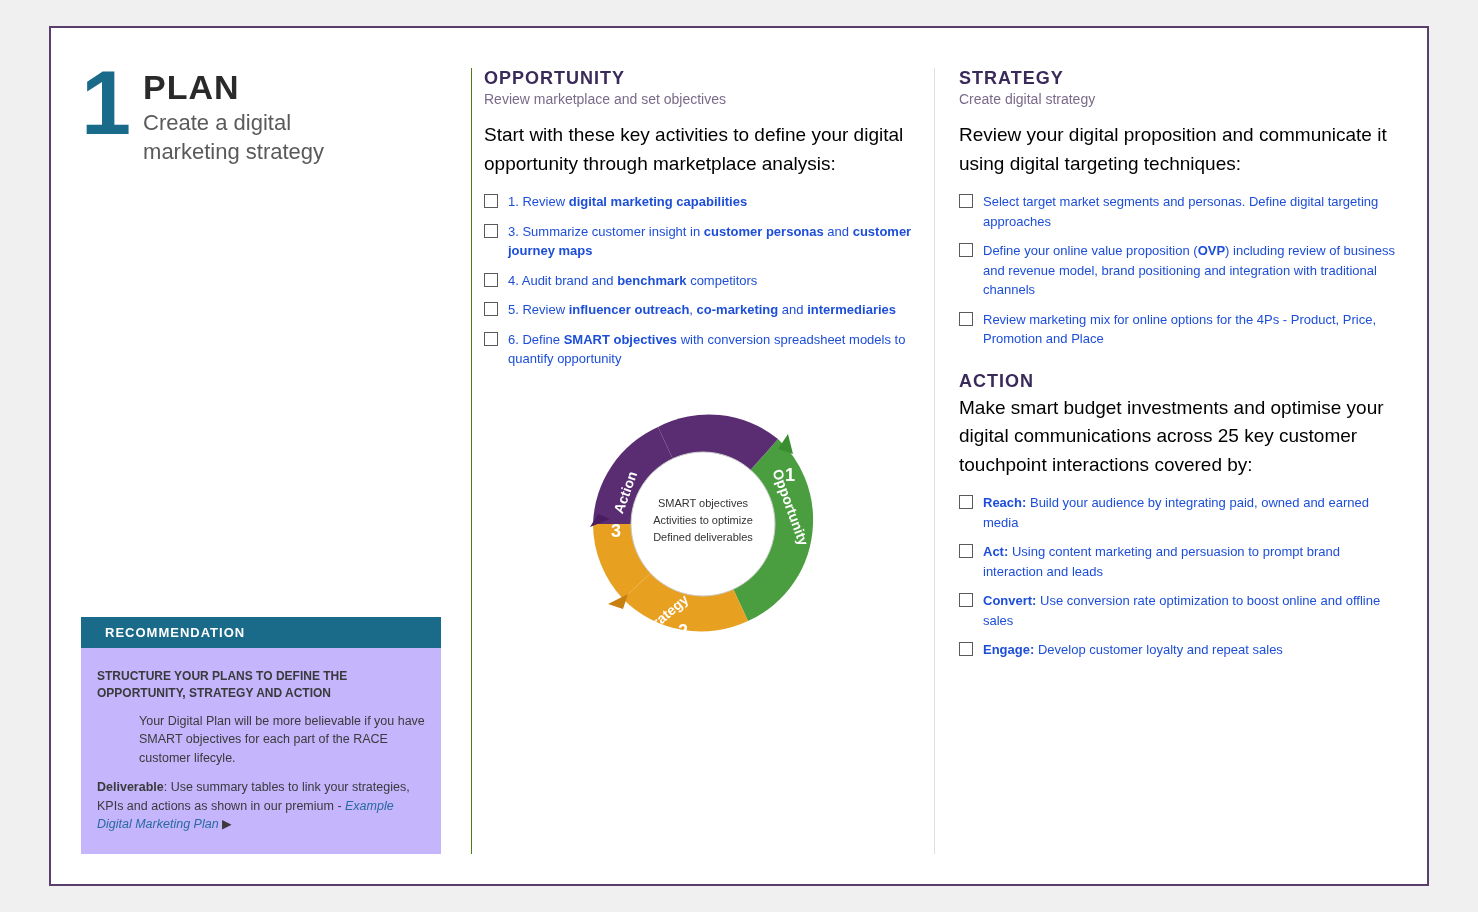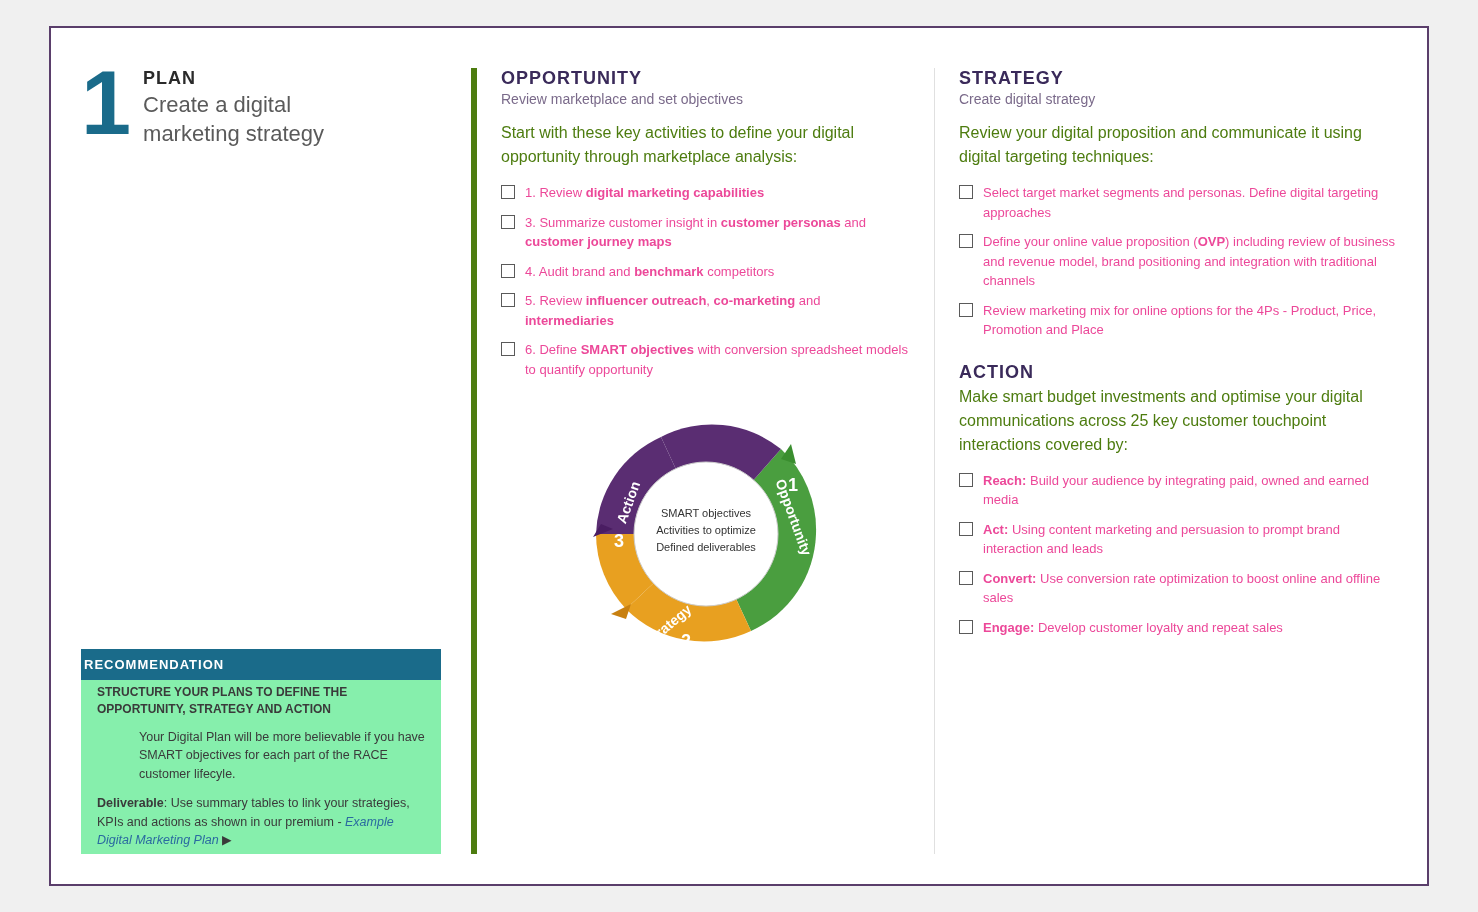--- a/index.html
+++ b/index.html
@@ -36,46 +36,46 @@
     .plan-number {
       font-size: 90px;
       font-weight: 900;
       color: #1a6b8a;
       line-height: 1;
       margin-right: 12px;
       margin-top: -10px;
     }
     .plan-title-block {}
     .plan-label {
-      font-size: 18px;
+      font-size: 34px;
       font-weight: 900;
       color: #2a2a2a;
       letter-spacing: 1px;
     }
     .plan-subtitle {
       font-size: 22px;
       color: #5a5a5a;
       line-height: 1.3;
       margin-top: 2px;
     }
     .spacer { flex: 1; }
     .recommendation-box {
       margin-top: auto;
     }
     .rec-header {
       background: #1a6b8a;
       color: #fff;
       font-weight: 700;
       font-size: 13px;
       letter-spacing: 1px;
-      padding: 8px 3px;
+      padding: 8px 24px;
     }
     .rec-body {
-      background: #86efac;
-      padding: 4px 16px;
+      background: #c4b5fd;
+      padding: 20px 16px;
     }
     .rec-structure {
       font-size: 12px;
       font-weight: 700;
       color: #3a3a3a;
       text-transform: uppercase;
       margin-bottom: 10px;
       line-height: 1.4;
     }
     .rec-text {
@@ -91,50 +91,50 @@
       line-height: 1.5;
     }
     .rec-deliverable strong {
       font-weight: 700;
     }
     .rec-deliverable em {
       font-style: italic;
     }
     
     .mid-col {
-      padding: 0 24px;
-      border-left: 6px solid #4d7c0f;
+      padding: 0 12px;
+      border-left: 1px solid #4d7c0f;
     }
     .section-title-main {
       font-size: 18px;
       font-weight: 900;
       color: #3a2a5a;
       letter-spacing: 1px;
       margin-bottom: 2px;
     }
     .section-subtitle {
       font-size: 14px;
       color: #7a6a8a;
       margin-bottom: 14px;
     }
     .section-intro {
-      font-size: 16px;
-      color: #4d7c0f;
+      font-size: 19px;
+      color: #000000;
       margin-bottom: 14px;
       line-height: 1.5;
     }
     .checklist {
       list-style: none;
       margin-bottom: 20px;
     }
     .checklist li {
       display: flex;
       align-items: flex-start;
       font-size: 13px;
-      color: #ec4899;
+      color: #1d4ed8;
       margin-bottom: 10px;
       line-height: 1.5;
     }
     .checkbox {
       display: inline-block;
       width: 14px;
       height: 14px;
       border: 1.5px solid #5a5a5a;
       margin-right: 10px;
       margin-top: 2px;

